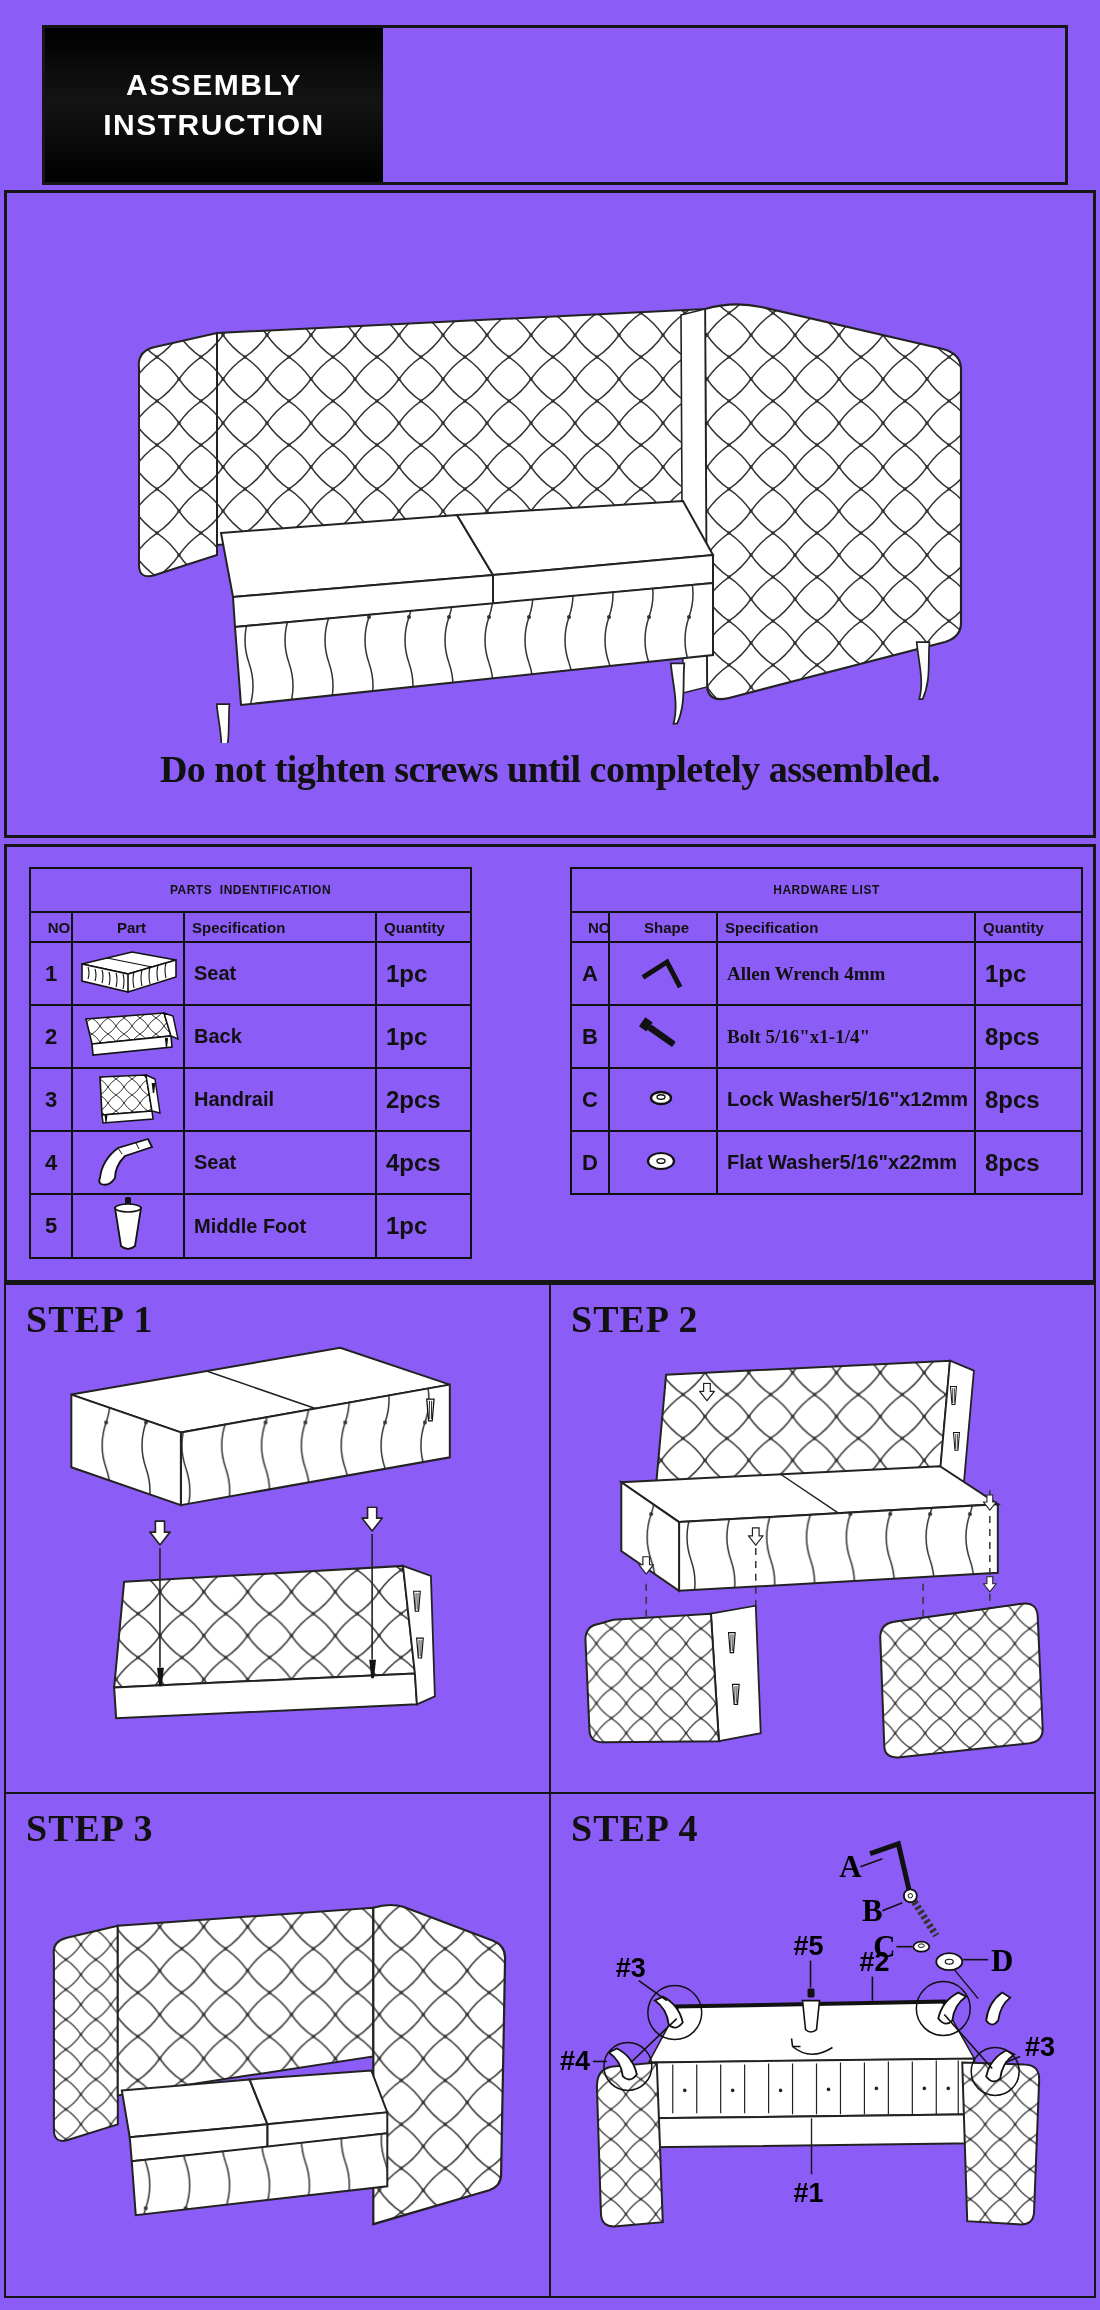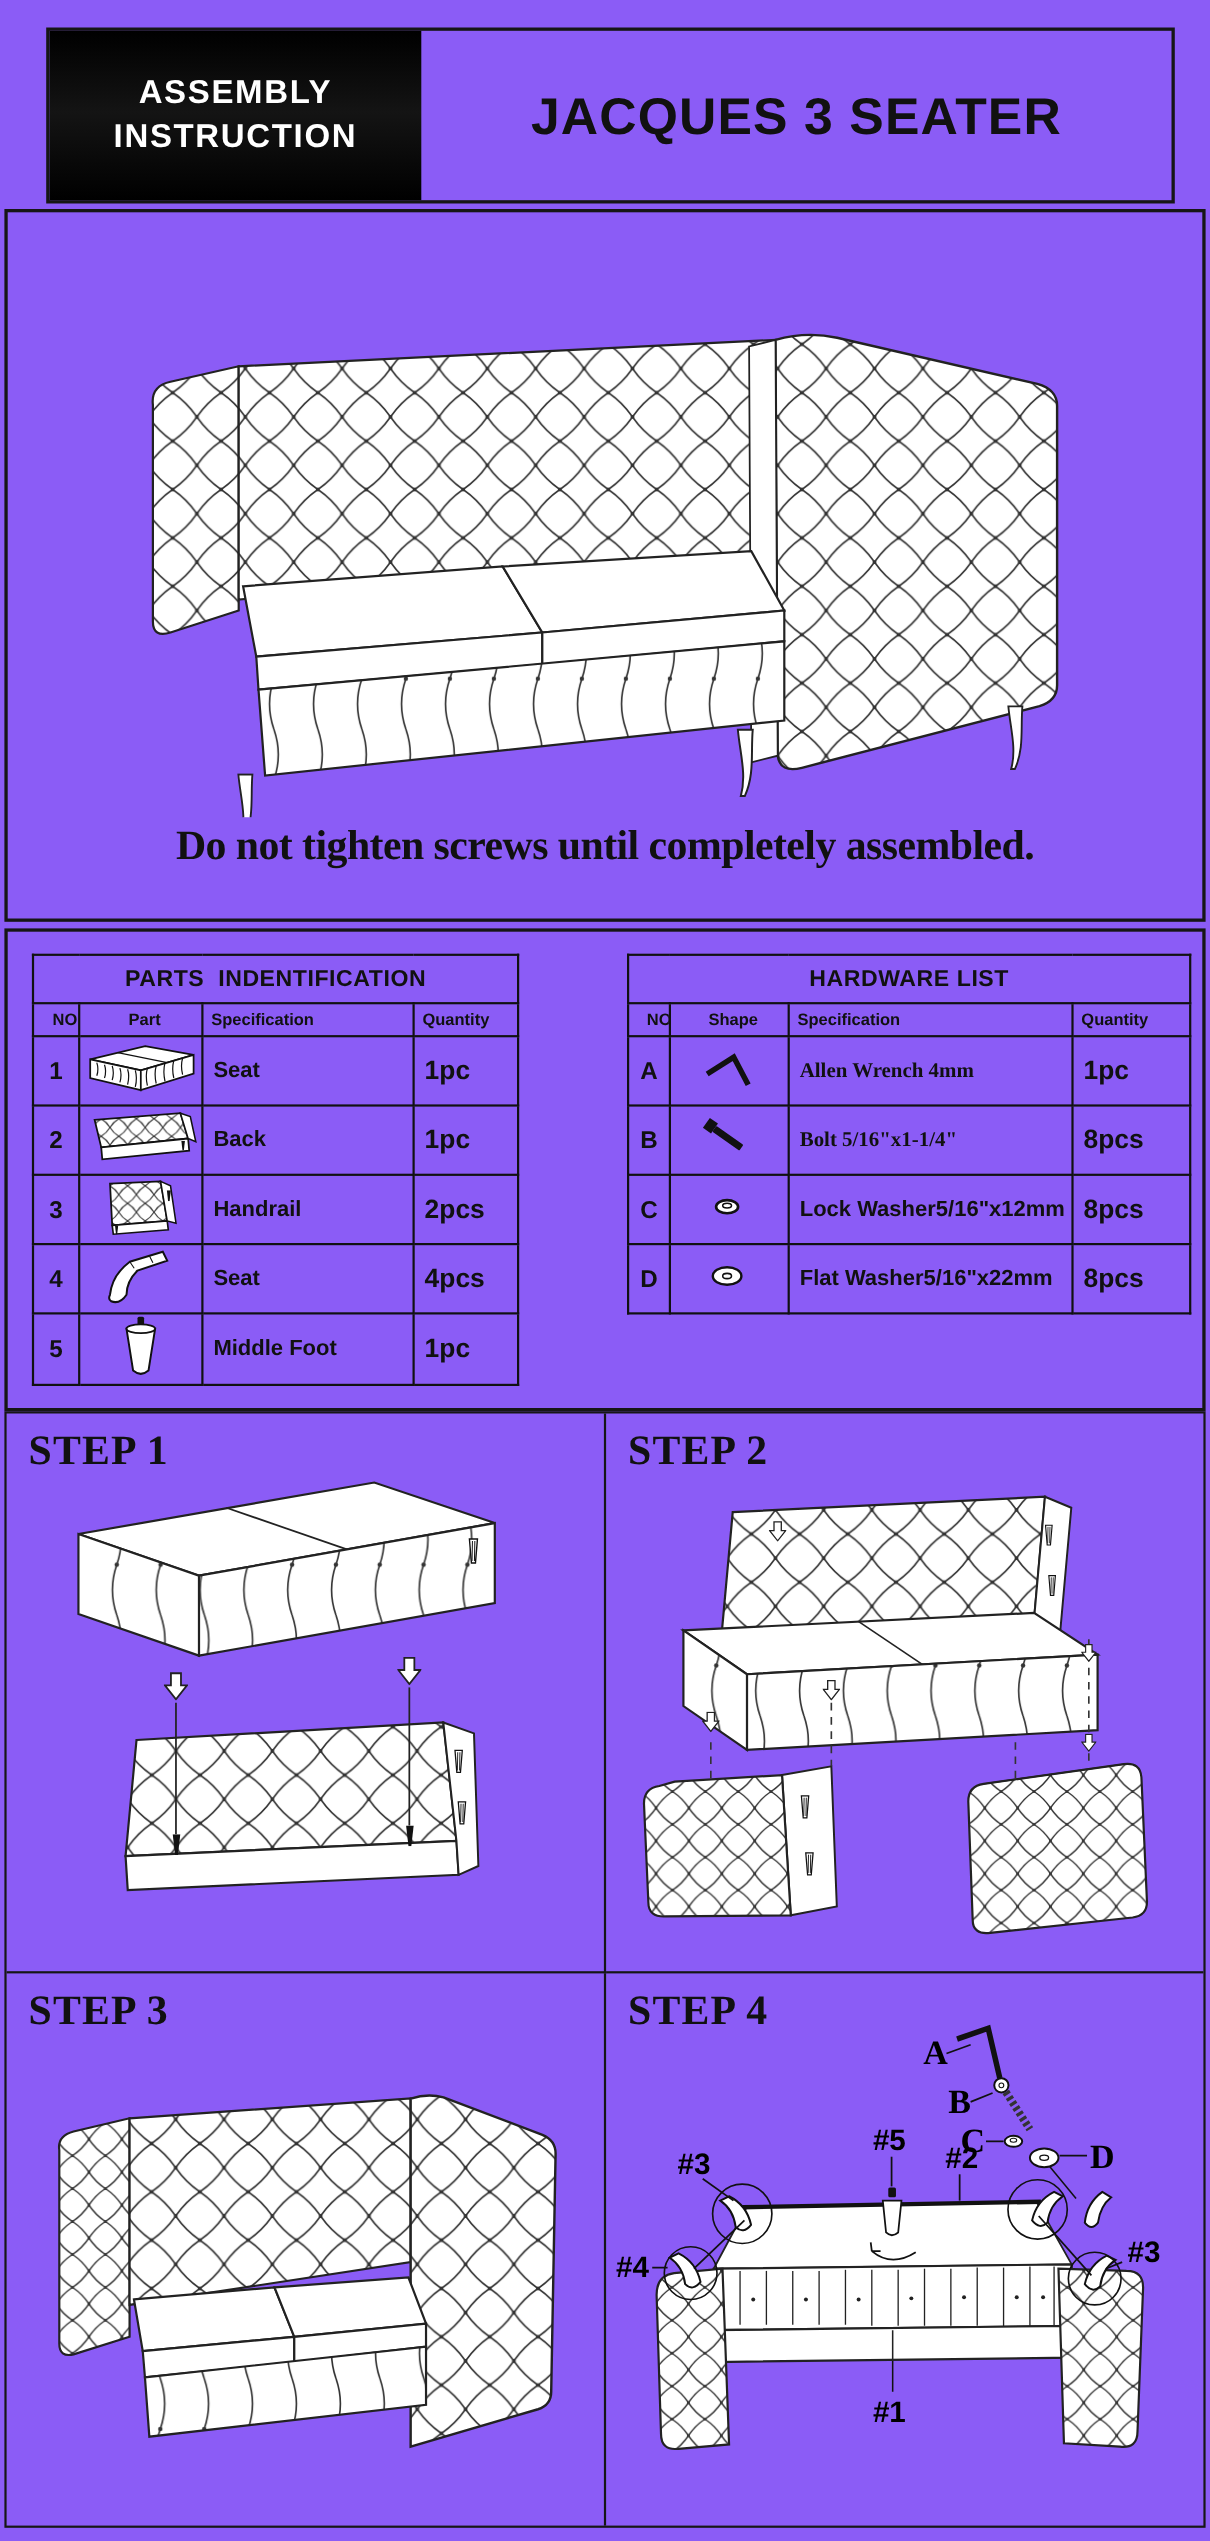--- a/index.html
+++ b/index.html
@@ -22,21 +22,21 @@
   .notice { position:absolute; left:0; right:0; bottom:44px; text-align:center;
             font-family:"Liberation Serif",serif; font-weight:bold; font-size:38px; letter-spacing:-0.5px; }
 
   
   .tables-box { position:absolute; left:4px; top:844px; width:1092px; height:439px;
                 border:3px solid #161616; box-sizing:border-box; }
   table { border-collapse:collapse; position:absolute; table-layout:fixed; }
   .parts    { left:22px;  top:20px; width:441px; }
   .hardware { left:563px; top:20px; width:511px; }
   td { border:2px solid #111; padding:0; overflow:hidden; }
-  .t-title { text-align:center; font-weight:bold; font-size:21px; height:42px; letter-spacing:.5px; }
+  .t-title { text-align:center; font-weight:bold; font-size:12px; height:42px; letter-spacing:.5px; }
   .t-col td { font-weight:bold; font-size:15px; height:28px; padding-left:7px; }
   .t-col td.c-no { text-align:center; padding-left:16px; }
   tr.data td { height:61px; }
   .c-no   { text-align:center; font-size:22px; font-weight:bold; }
   .c-part { text-align:center; }
   .c-spec { font-size:20px; font-weight:bold; padding-left:9px; }
   .c-spec.serif { font-family:"Liberation Serif",serif; font-size:19px; }
   .c-qty  { font-size:24px; font-weight:bold; padding-left:9px; }
 
   
@@ -99,21 +99,20 @@
   </defs>
 </svg>
 
 <div class="page">
 
   <div class="header">
     <div class="badge">
       <span>ASSEMBLY</span>
       <span>INSTRUCTION</span>
     </div>
-    <div class="title-area">JACQUES 3 SEATER</div>
   </div>
 
   <div class="illus-box">
     <svg class="sofa-svg" width="960" height="540" viewBox="0 0 960 540">
 
       <path d="M70,165 Q68,148 86,144 L148,130 L148,352 L86,372 Q70,377 70,362 Z" fill="url(#tuft44)" stroke="#222" stroke-width="2"></path>
 
       <path d="M148,130 L636,106 L636,300 L148,342 Z" fill="url(#tuft44)" stroke="#222" stroke-width="2"></path>
 
       <path d="M636,106 Q664,98 692,104 L874,146 Q892,151 892,166 L892,420 Q892,434 876,439 L660,495 Q640,500 638,484 Z" fill="url(#tuft44)" stroke="#222" stroke-width="2.2"></path>

